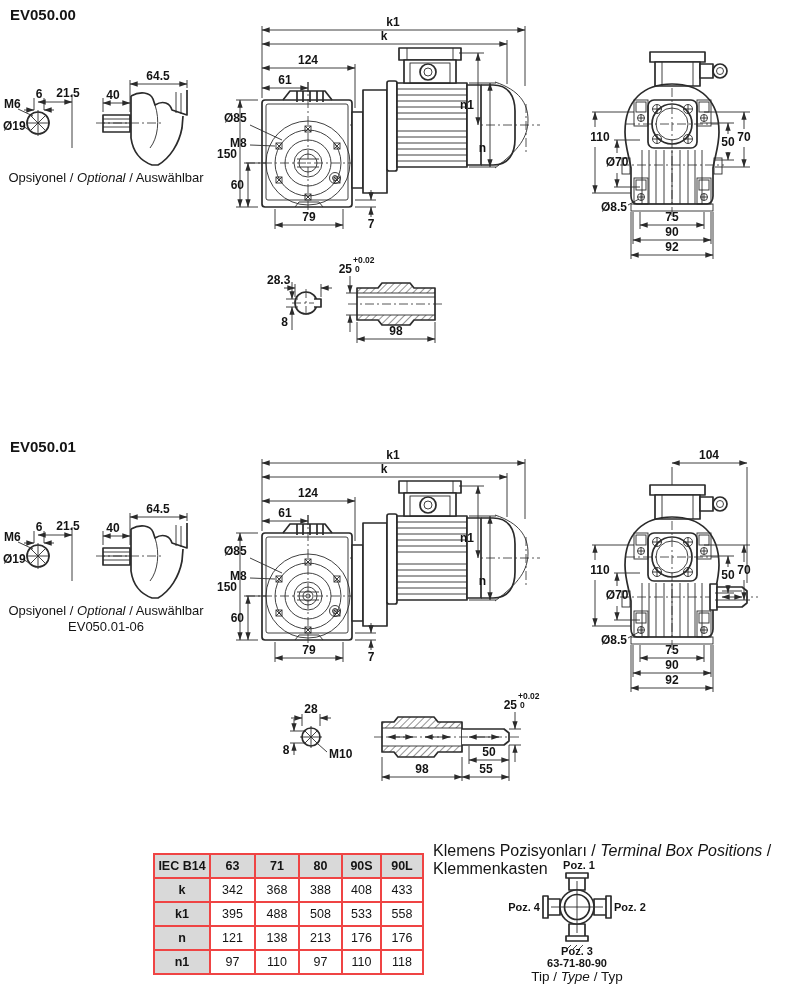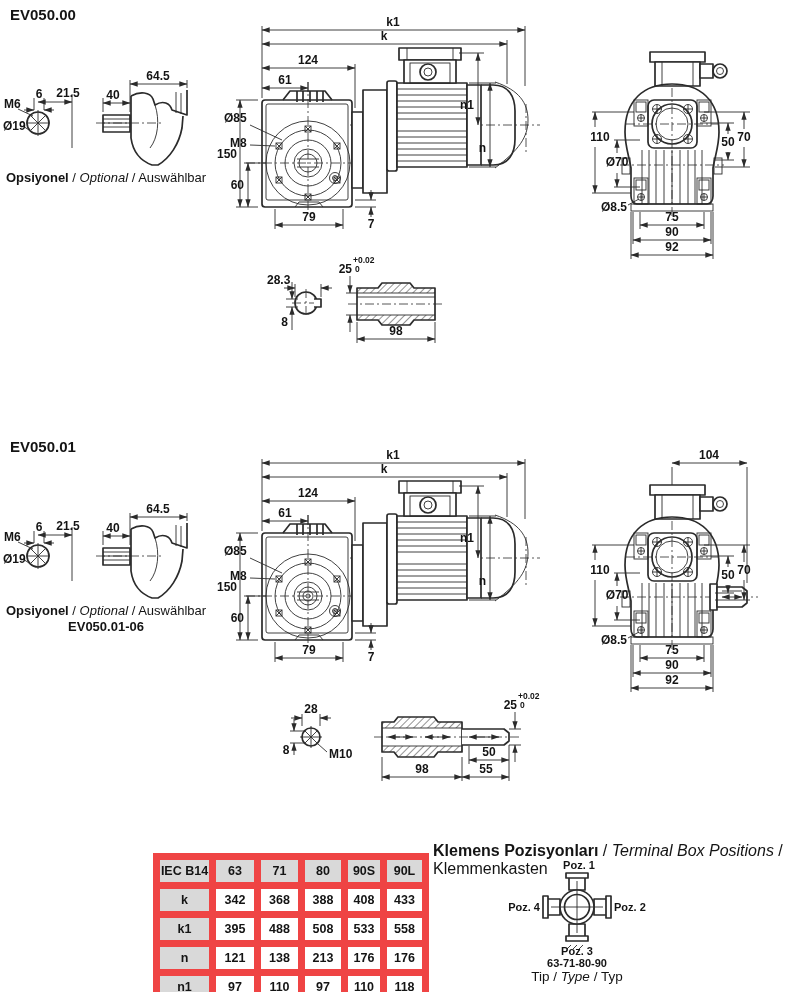--- a/index.html
+++ b/index.html
@@ -1,38 +1,38 @@
 <!DOCTYPE html>
 <html><head>
 <meta charset="utf-8">
 <style>
   html,body{margin:0;padding:0}
   body{width:792px;height:992px;position:relative;background:#fff;
        font-family:"Liberation Sans",sans-serif;color:#141414;overflow:hidden}
   .abs{position:absolute}
   .title{font-weight:bold;font-size:15px}
   .cap{font-size:13px;text-align:center;line-height:16px}
-  .b{font-weight:bold}
+  .b{font-weight:normal}
   .i{font-style:italic}
   
   .ol{fill:none;stroke:#2b2b2b;stroke-width:1.7;stroke-linejoin:round}
   .olf{fill:#fff;stroke:#2b2b2b;stroke-width:1.7;stroke-linejoin:round}
   .thin{fill:none;stroke:#2b2b2b;stroke-width:0.9}
   .dim{fill:none;stroke:#2b2b2b;stroke-width:0.9}
   .cl{fill:none;stroke:#2b2b2b;stroke-width:0.8;stroke-dasharray:9 3 2 3}
   .hat{stroke:none;fill:url(#hatch)}
   text.dt{font:bold 12px "Liberation Sans",sans-serif;fill:#141414}
   text.dt11{font:bold 11px "Liberation Sans",sans-serif;fill:#141414}
   text.dt8{font:bold 8.5px "Liberation Sans",sans-serif;fill:#141414}
   
   table.dimtable{border-collapse:collapse;table-layout:fixed}
-  table.dimtable th,table.dimtable td{border:7px solid #ef4444;text-align:center;
+  table.dimtable th,table.dimtable td{border:2px solid #ef4444;text-align:center;
     height:22px;padding:0;font-size:12.5px}
   table.dimtable th{background:#d9d9d9;font-weight:bold}
-  table.dimtable td{font-weight:bold}
+  table.dimtable td{font-weight:normal}
   .thead{font-size:16px}
   .tfoot1{font-weight:bold;font-size:11px;text-align:center}
   .tfoot2{font-size:13.5px;text-align:center}
 </style>
 </head>
 <body>
 
 <svg width="0" height="0" class="abs">
   <defs>
     <marker id="aE" viewBox="0 0 10 10" refX="9.6" refY="5" markerWidth="10" markerHeight="8" orient="auto-start-reverse" markerUnits="userSpaceOnUse">

